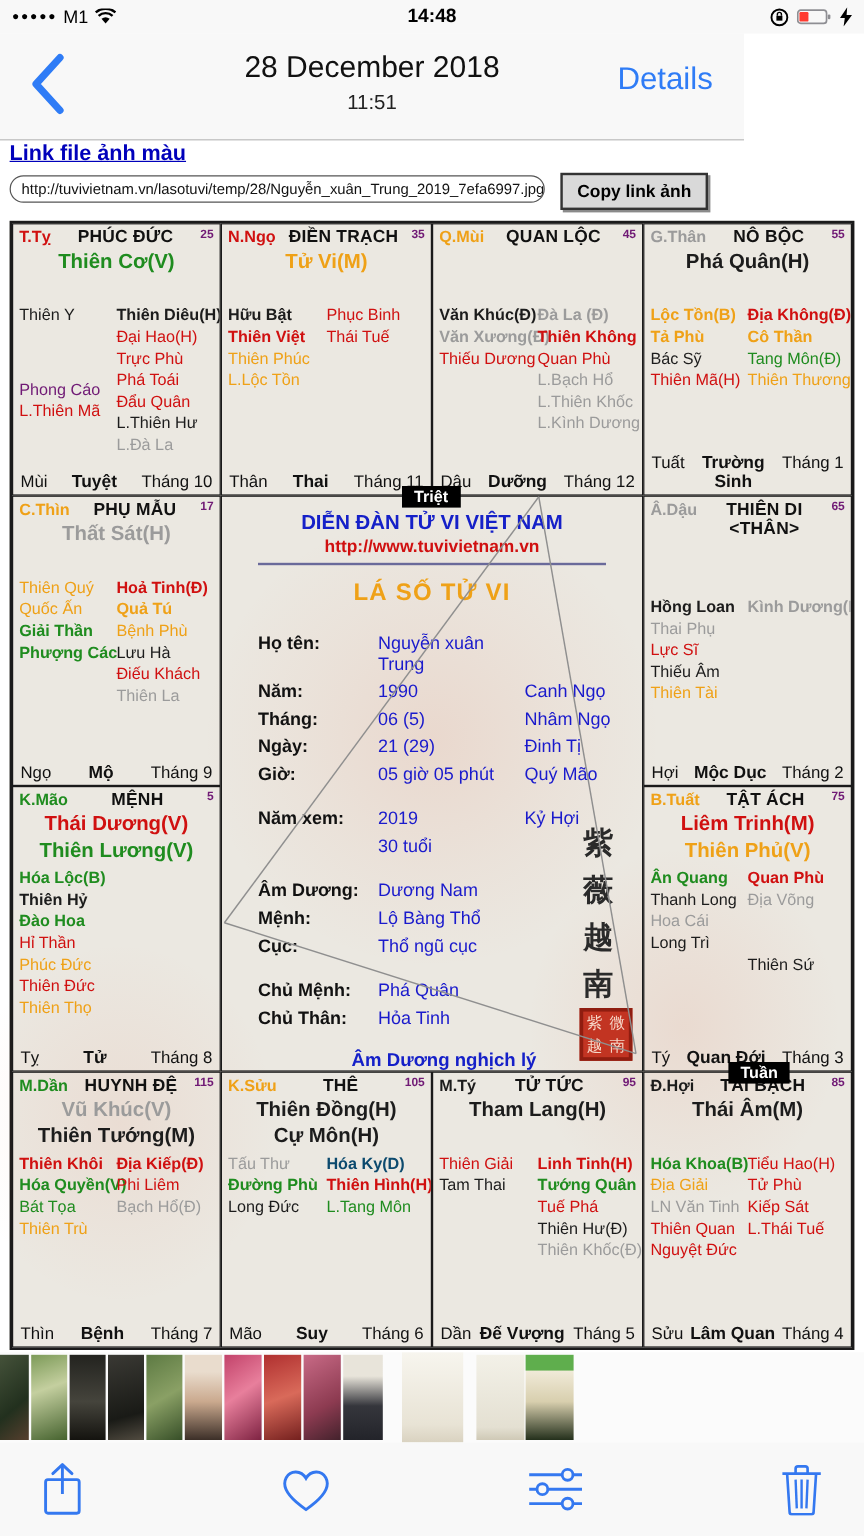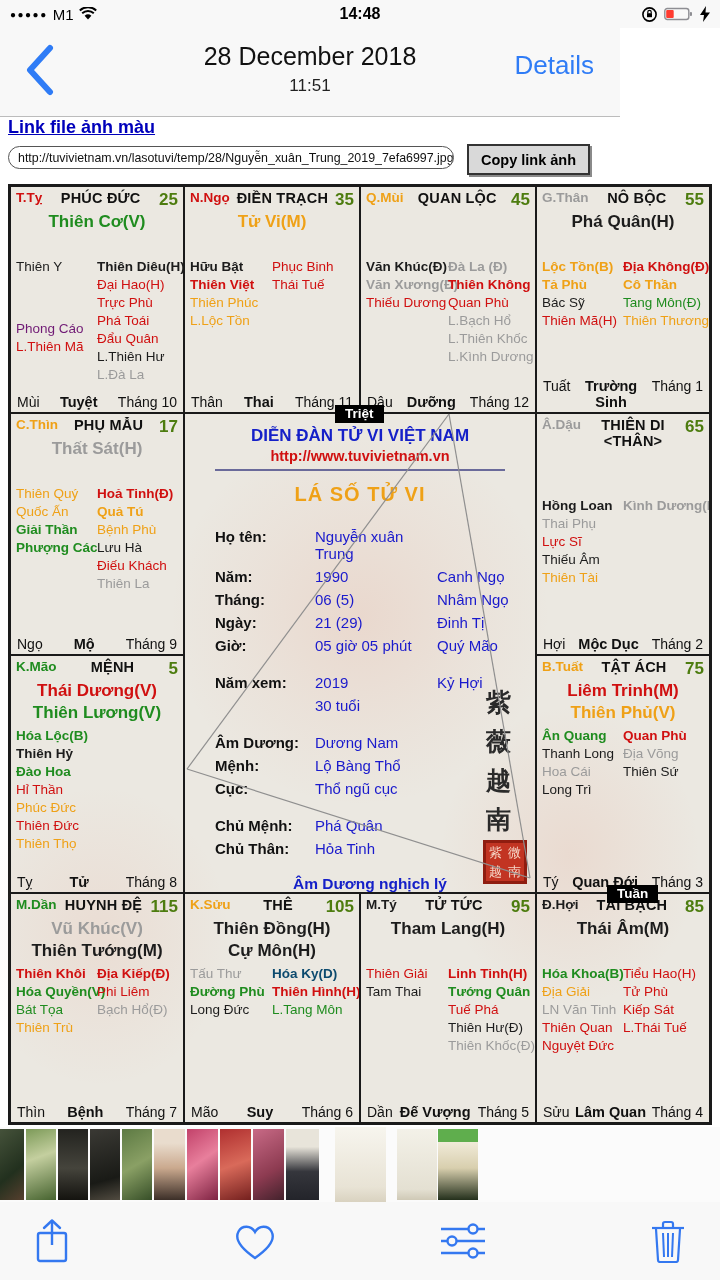--- a/index.html
+++ b/index.html
@@ -31,21 +31,21 @@
             color:#000;display:flex;align-items:center;cursor:pointer;}
   
   .chart{position:absolute;top:184px;left:8px;width:704px;height:941px;background:#ebe8e1;
          border:2px solid #1a1a1a;box-sizing:border-box;display:grid;
          grid-template-columns:174px 176px 176px 174px;grid-template-rows:227px 242px 238px 230px;}
   .wm{position:absolute;border-radius:50%;pointer-events:none;}
   .cell{position:relative;border:1px solid #1a1a1a;box-sizing:border-box;padding:3px 5px;overflow:hidden;}
   .cell-head{display:flex;align-items:flex-start;}
   .corner{font-size:13.5px;font-weight:700;flex:none;}
   .ptitle{flex:1;text-align:center;font-size:14.5px;font-weight:700;color:#111;letter-spacing:.2px;}
-  .pnum{flex:none;font-size:17px;font-weight:700;color:#4d7c0f;}
+  .pnum{flex:none;font-size:10px;font-weight:700;color:#701a75;}
   .mains{min-height:47px;text-align:center;padding-top:1px;}
   .main-star{font-size:17px;font-weight:700;line-height:1.3;}
   .starcols{display:flex;}
   .colL,.colR{width:50%;}
   .star{font-size:13.5px;line-height:1.33;white-space:nowrap;}
   .cell-foot{position:absolute;bottom:2px;left:6px;right:6px;display:flex;align-items:baseline;}
   .foot-chi{flex:none;font-size:14px;color:#111;}
   .foot-van{flex:1;text-align:center;font-size:14.5px;font-weight:700;color:#111;}
   .foot-thang{flex:none;font-size:14px;color:#111;}
   
@@ -414,21 +414,21 @@
       <div class="starcols">
         <div class="colL">
             <div class="star" style="color: rgb(31, 140, 31); font-weight: 700;">Ân Quang</div>
             <div class="star" style="color: rgb(28, 28, 28);">Thanh Long</div>
             <div class="star" style="color: rgb(155, 155, 155);">Hoa Cái</div>
             <div class="star" style="color: rgb(28, 28, 28);">Long Trì</div>
           </div>
         <div class="colR">
             <div class="star" style="color: rgb(208, 16, 16); font-weight: 700;">Quan Phù</div>
             <div class="star" style="color: rgb(155, 155, 155);">Địa Võng</div>
-            <div class="star" style="color: rgb(28, 28, 28);">Thiên Sứ</div>
+            <div class="star" style="color: rgb(28, 28, 28); margin-top: 36px;">Thiên Sứ</div>
           </div>
       </div>
       <div class="cell-foot">
         <span class="foot-chi">Tý</span>
         <span class="foot-van">Quan Đới</span>
         <span class="foot-thang">Tháng 3</span>
       </div>
     </div>
       <div class="cell" style="grid-area: 4 / 1;">
       <div class="cell-head">

